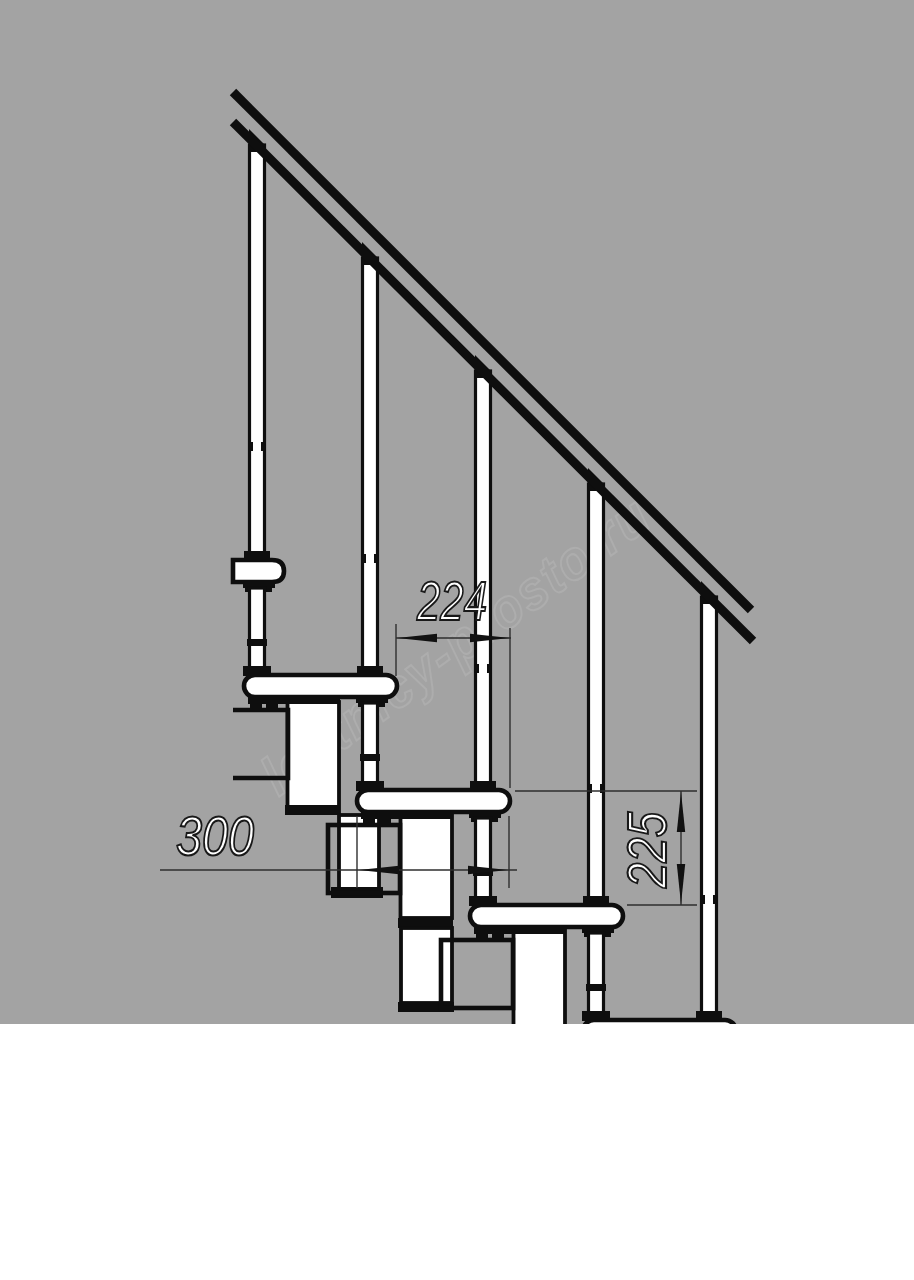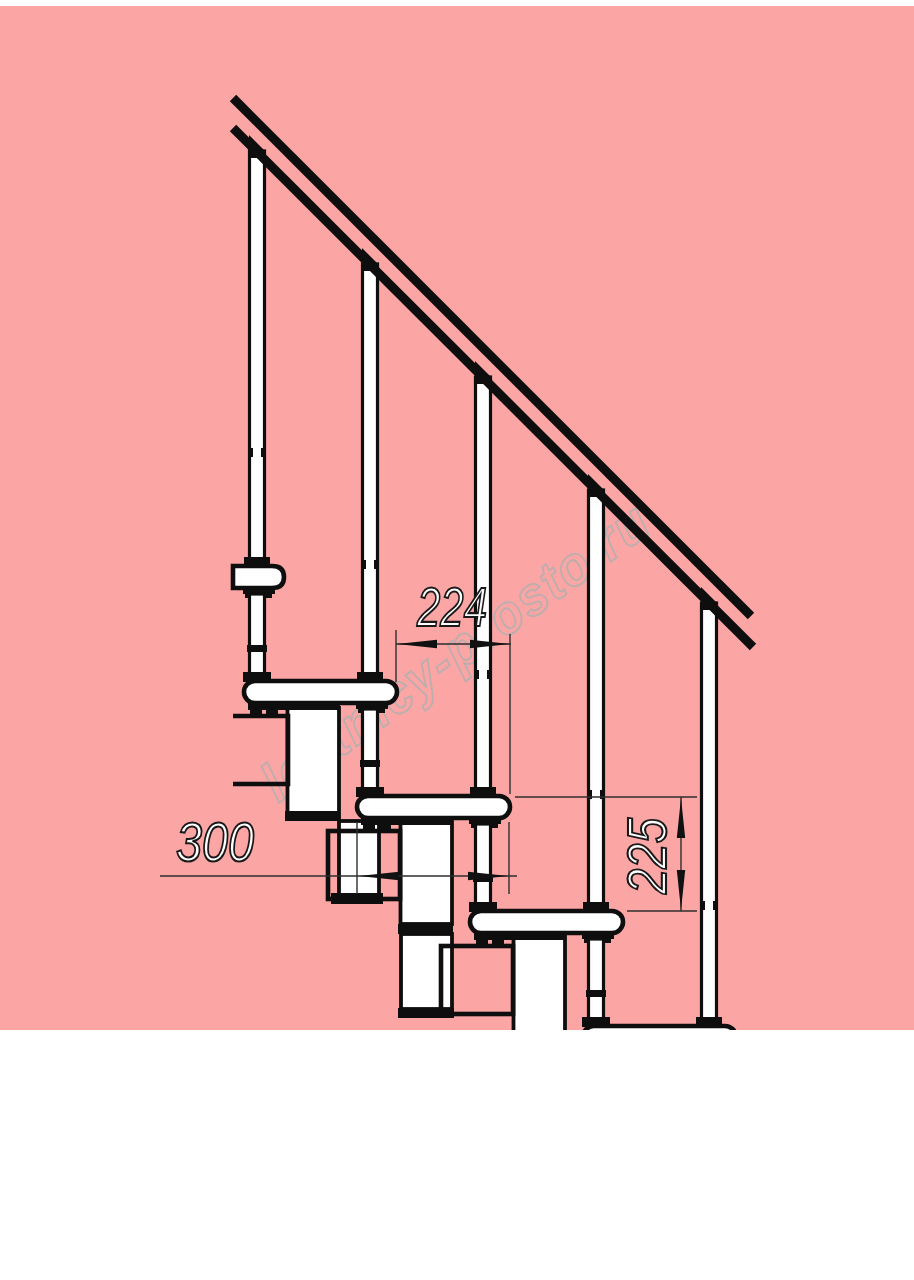--- a/index.html
+++ b/index.html
@@ -1,17 +1,17 @@
 <!DOCTYPE html>
 <html><head>
 <meta charset="utf-8">
 <style>
   html,body{margin:0;padding:0;background:#ffffff;}
-  .stage{position:relative;width:914px;height:1024px;background:#fca5a5;overflow:hidden;
-         font-family:"Liberation Sans", sans-serif;margin-top:6px;}
+  .stage{position:relative;width:914px;height:1024px;background:#a3a3a3;overflow:hidden;
+         font-family:"Liberation Sans", sans-serif;}
   svg{display:block}
   .struct{stroke:#0e0e0e;fill:none}
   .wfill{fill:#ffffff}
   .blk{fill:#0e0e0e;stroke:none}
   .dimline{stroke:#2e2e2e;stroke-width:1.4;fill:none}
   .dimarrow{fill:#111111;stroke:none}
   .dimtext{fill:#ffffff;stroke:#191919;stroke-width:2.1;font-style:italic;
            font-size:56px;font-family:"Liberation Sans", sans-serif;}
   .wm{fill:none;stroke:#b0b0b0;stroke-width:2;font-style:italic;font-weight:bold;
       font-size:55px;letter-spacing:2px;opacity:.8;font-family:"Liberation Sans", sans-serif;}

